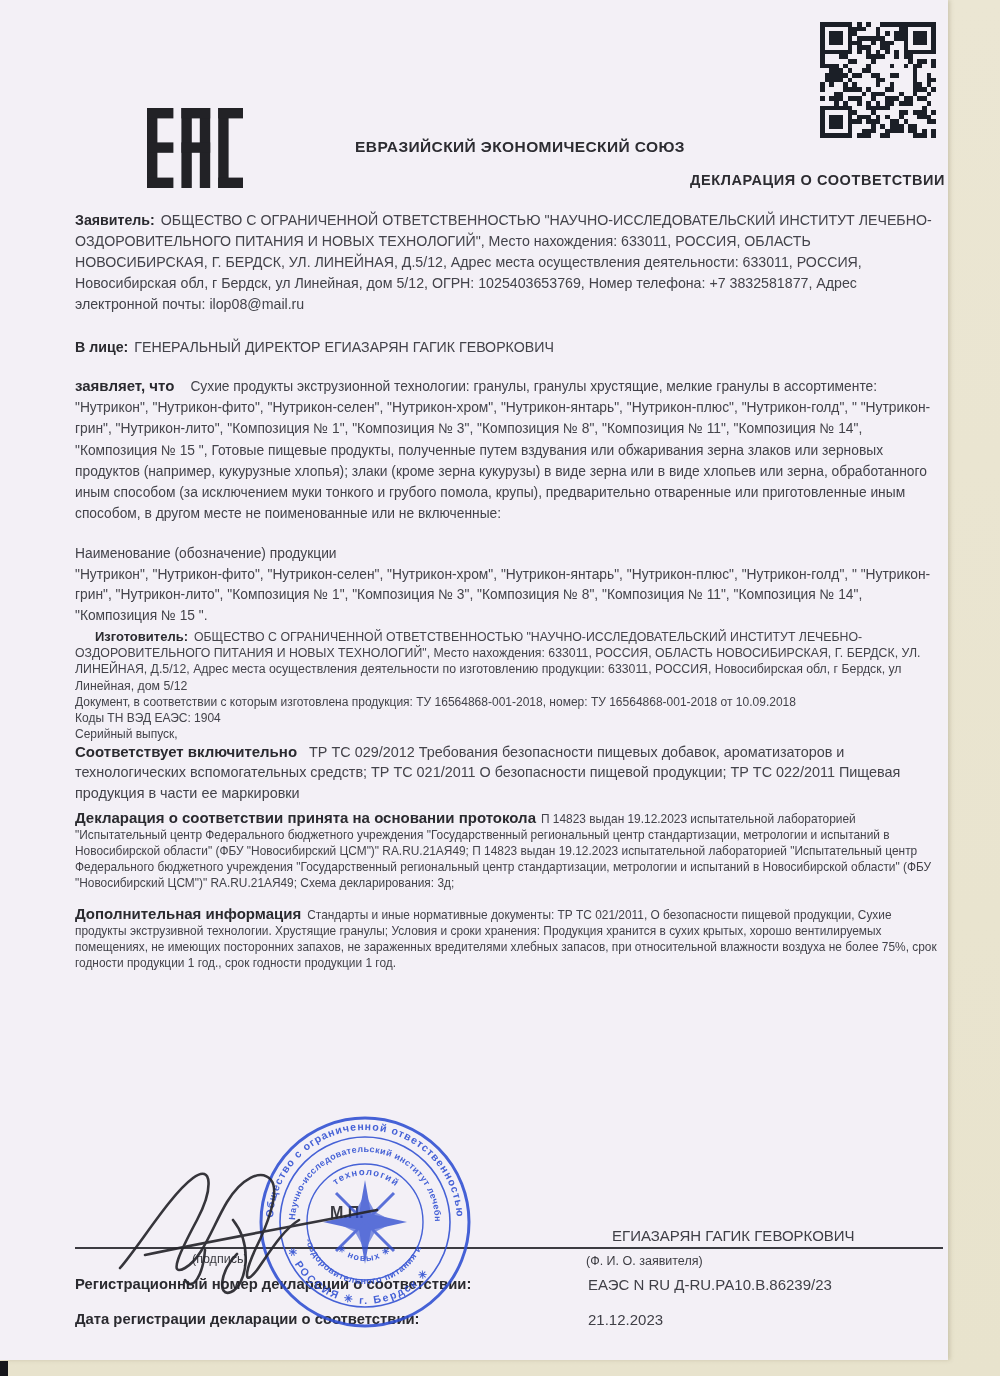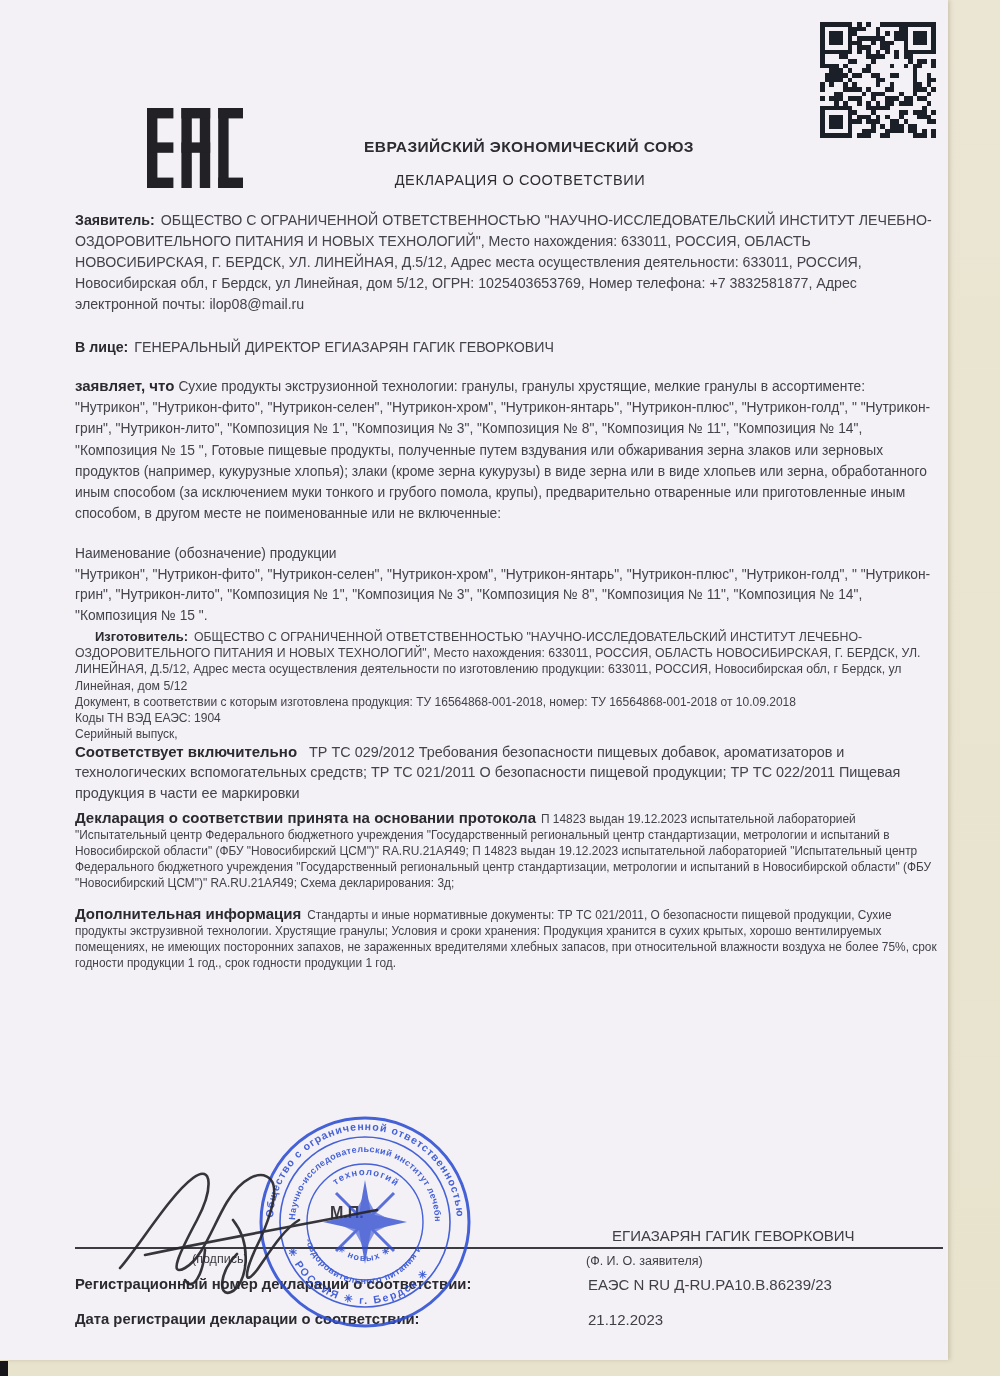--- a/index.html
+++ b/index.html
@@ -12,38 +12,38 @@
   .paper{
     position:absolute;left:0;top:0;width:948px;height:1360px;
     background:#f3f0f6;
     box-shadow:2px 0 4px rgba(120,110,80,.25);
   }
   .corner-mark{position:absolute;left:0;top:1361px;width:8px;height:15px;background:#16161a;}
 
   
   .eac-logo{position:absolute;left:147px;top:106px;width:96px;height:84px;}
   .title-union{
-    position:absolute;left:104px;top:138px;width:850px;text-align:center;
+    position:absolute;left:95px;top:138px;width:850px;text-align:center;
     font-size:15.5px;font-weight:bold;color:#2c2c31;letter-spacing:.4px;
   }
   .title-doc{
-    position:absolute;left:95px;top:172px;width:850px;text-align:center;
-    font-size:14.5px;font-weight:normal;color:#2c2c31;letter-spacing:.6px;
+    position:absolute;left:95px;top:172px;width:850px;text-align:right;
+    font-size:14.5px;font-weight:bold;color:#2c2c31;letter-spacing:.6px;
   }
   .qr{position:absolute;left:820px;top:22px;width:116px;height:116px;}
 
   
   .block{position:absolute;left:75px;width:862px;color:#43434a;}
   .block p{margin:0;}
   b.lbl{color:#2a2a2f;margin-right:6px;}
 
   .sec-applicant{top:210px;font-size:14.2px;line-height:21px;}
   .sec-inface{top:337px;font-size:14.2px;line-height:21px;}
   .sec-declares{top:375px;font-size:13.8px;line-height:21.2px;}
-  .sec-declares b.lbl{font-size:15px;margin-right:4px;}
+  .sec-declares b.lbl{font-size:15px;margin-right:16px;}
   .sec-prodname{top:544px;font-size:13.8px;line-height:20.5px;}
   .sec-manufacturer{top:629px;font-size:12.3px;line-height:16.2px;}
   .sec-manufacturer b.lbl{font-size:13px;padding-left:20px;}
   .sub-line{font-size:12px;line-height:16px;}
   .sec-complies{top:742px;font-size:14.4px;line-height:20.4px;}
   .sec-complies b.lbl{font-size:15px;margin-right:12px;}
   .sec-basis{top:810px;font-size:11.9px;line-height:15.9px;}
   .sec-basis b.lbl{font-size:15px;margin-right:5px;}
   .sec-additional{top:906px;font-size:11.9px;line-height:15.9px;}
   .sec-additional b.lbl{font-size:15px;margin-right:6px;}

